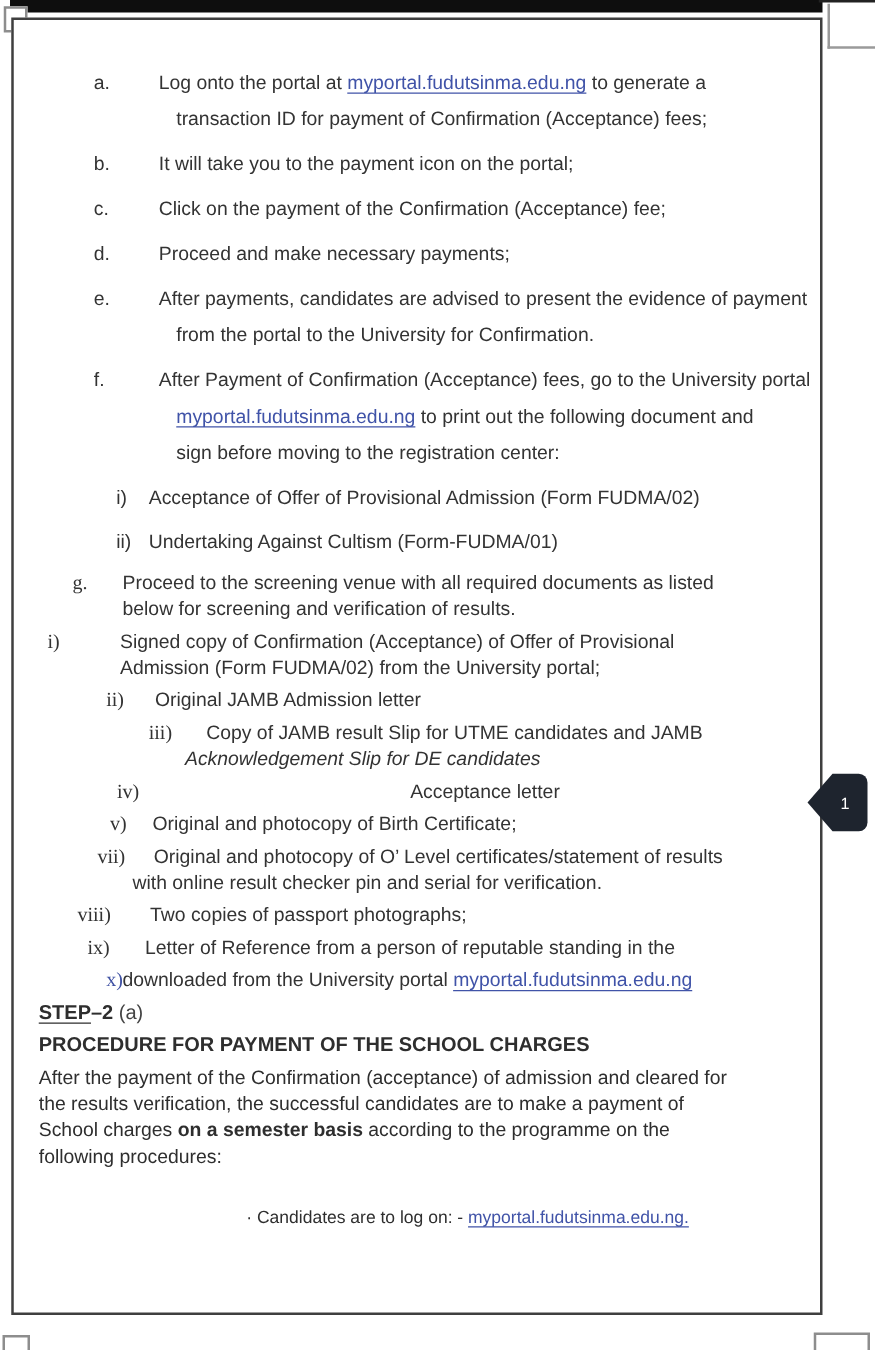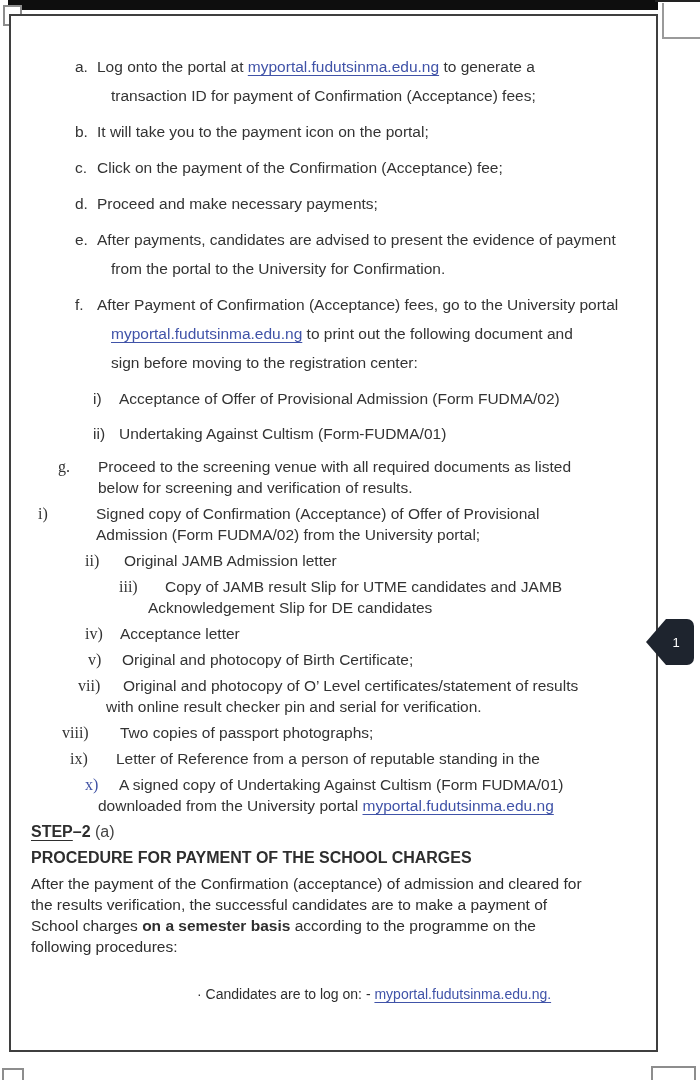--- a/index.html
+++ b/index.html
@@ -18,38 +18,38 @@
 
   .page {
     position:absolute; left:9px; top:14px; width:649px; height:1038px;
     border:2px solid #3f3f3f; background:#ffffff; padding-top:36px;
   }
 
   
   .sec-af { padding:0 12px 0 64px; }
   .item { display:flex; font-size:15.5px; line-height:29px; margin-bottom:7px; }
   .item .m { width:22px; flex:none; }
-  .item .body { flex:1; }
+  .item .body { flex:1;margin-left:30px; }
   .nw { white-space:nowrap; }
   .l2i { margin-left:14px; }
   .sub-af { margin-left:18px; display:flex; font-size:15.5px; line-height:29px; margin-bottom:6px; }
   .sub-af .m { width:26px; flex:none; }
 
   a.lnk { color:#4053a8; text-decoration:underline; text-underline-offset:3px; cursor:pointer; }
 
   
   .sec-g { font-size:15.5px; line-height:21px; }
   .r { display:flex; margin-bottom:5px; }
   .r .rm { flex:none; font-family:"Liberation Serif", serif; font-size:16px; }
   .r .rb { flex:1; }
   .r-g   { padding-left:47px; }  .r-g .rm   { width:40px; }
   .r-i   { padding-left:27px; }  .r-i .rm   { width:58px; }  .r-i .l2i2   { }
   .r-ii  { padding-left:74px; }  .r-ii .rm  { width:39px; }
-  .r-iii { padding-left:108px;justify-content:center; }  .r-iii .rm { width:46px; }  .r-iii .l2i2 { margin-left:-17px; }
-  .r-iv  { padding-left:74px; }  .r-iv .rm  { width:35px; }
+  .r-iii { padding-left:108px;justify-content:center; }  .r-iii .rm { width:46px; }  .r-iii .l2i2 { margin-left:-17px;font-style:italic; }
+  .r-iv  { padding-left:74px;text-align:center; }  .r-iv .rm  { width:35px; }
   .r-v   { padding-left:77px; }  .r-v .rm   { width:34px; }
   .r-vi  { padding-left:74px; }  .r-vi .rm  { width:36px; }
   .r-vii { padding-left:67px; }  .r-vii .rm { width:45px; }  .r-vii .l2i2 { margin-left:-17px; }
   .r-viii{ padding-left:51px; }  .r-viii .rm{ width:58px; }
   .r-ix  { padding-left:59px; }  .r-ix .rm  { width:46px; }  .r-ix .l2i2  { margin-left:-15px; }
   .r-x   { padding-left:74px; }  .r-x .rm   { width:34px; color:#3f51a3; }  .r-x .l2i2 { margin-left:-21px; }
 
   
   .sec-step { padding:0 12px 0 20px; color:#2e2e2e; }
   .step-line { font-size:16px; font-weight:600; line-height:22px; margin-top:2px; }
@@ -188,21 +188,20 @@
       <div class="r r-ix">
         <span class="rm">ix)</span>
         <span class="rb">
           <span class="nw" style="display:block">Letter of Reference from a person of reputable standing in the</span>
         </span>
       </div>
 
       <div class="r r-x">
         <span class="rm">x)</span>
         <span class="rb">
-          <span class="nw" style="display:block">A signed copy of Undertaking Against Cultism (Form FUDMA/01)</span>
           <span class="nw l2i2" style="display:block"><span>downloaded from the University portal </span><a class="lnk">myportal.fudutsinma.edu.ng</a></span>
         </span>
       </div>
 
     </div>
 
     <div class="sec-step">
       <div class="step-line"><span class="u">STEP</span><span>–2</span><span class="paren"> (a)</span></div>
       <div class="proc-heading nw">PROCEDURE FOR PAYMENT OF THE SCHOOL CHARGES</div>
       <div class="para">

